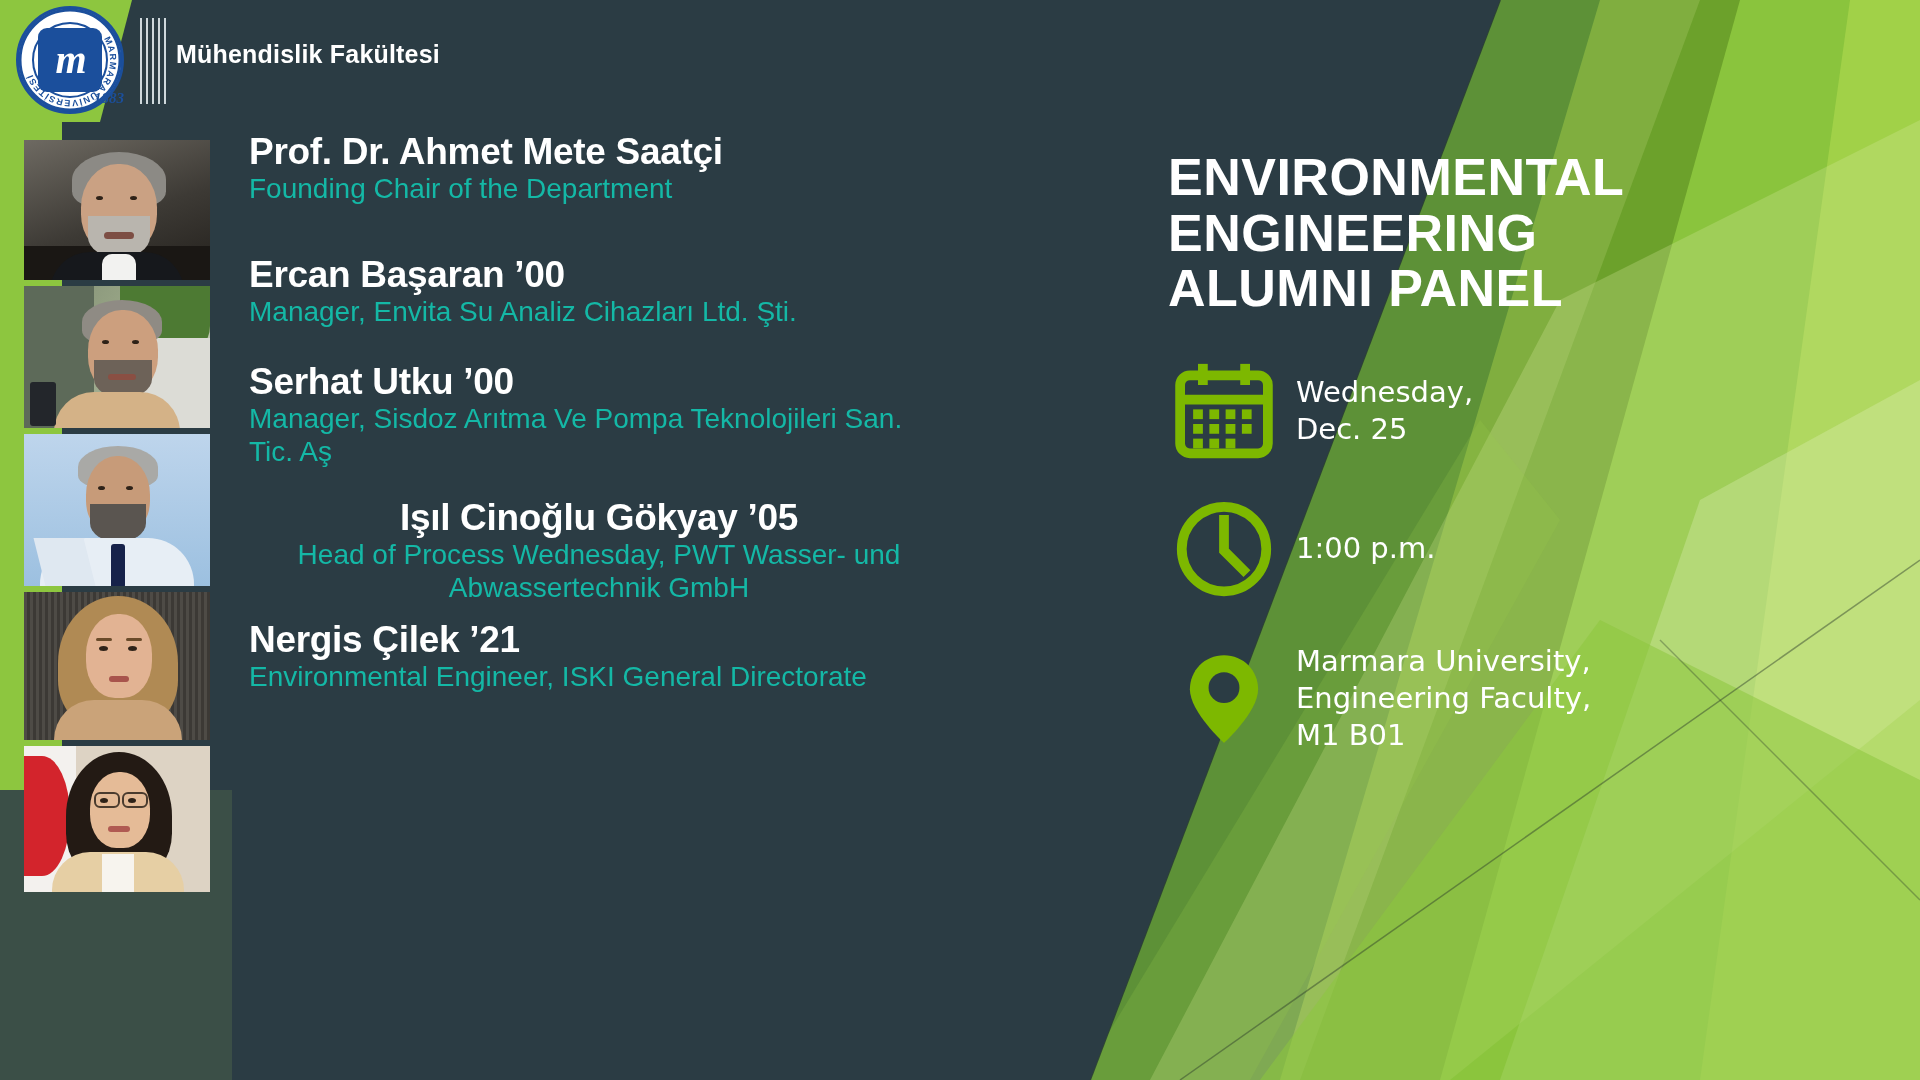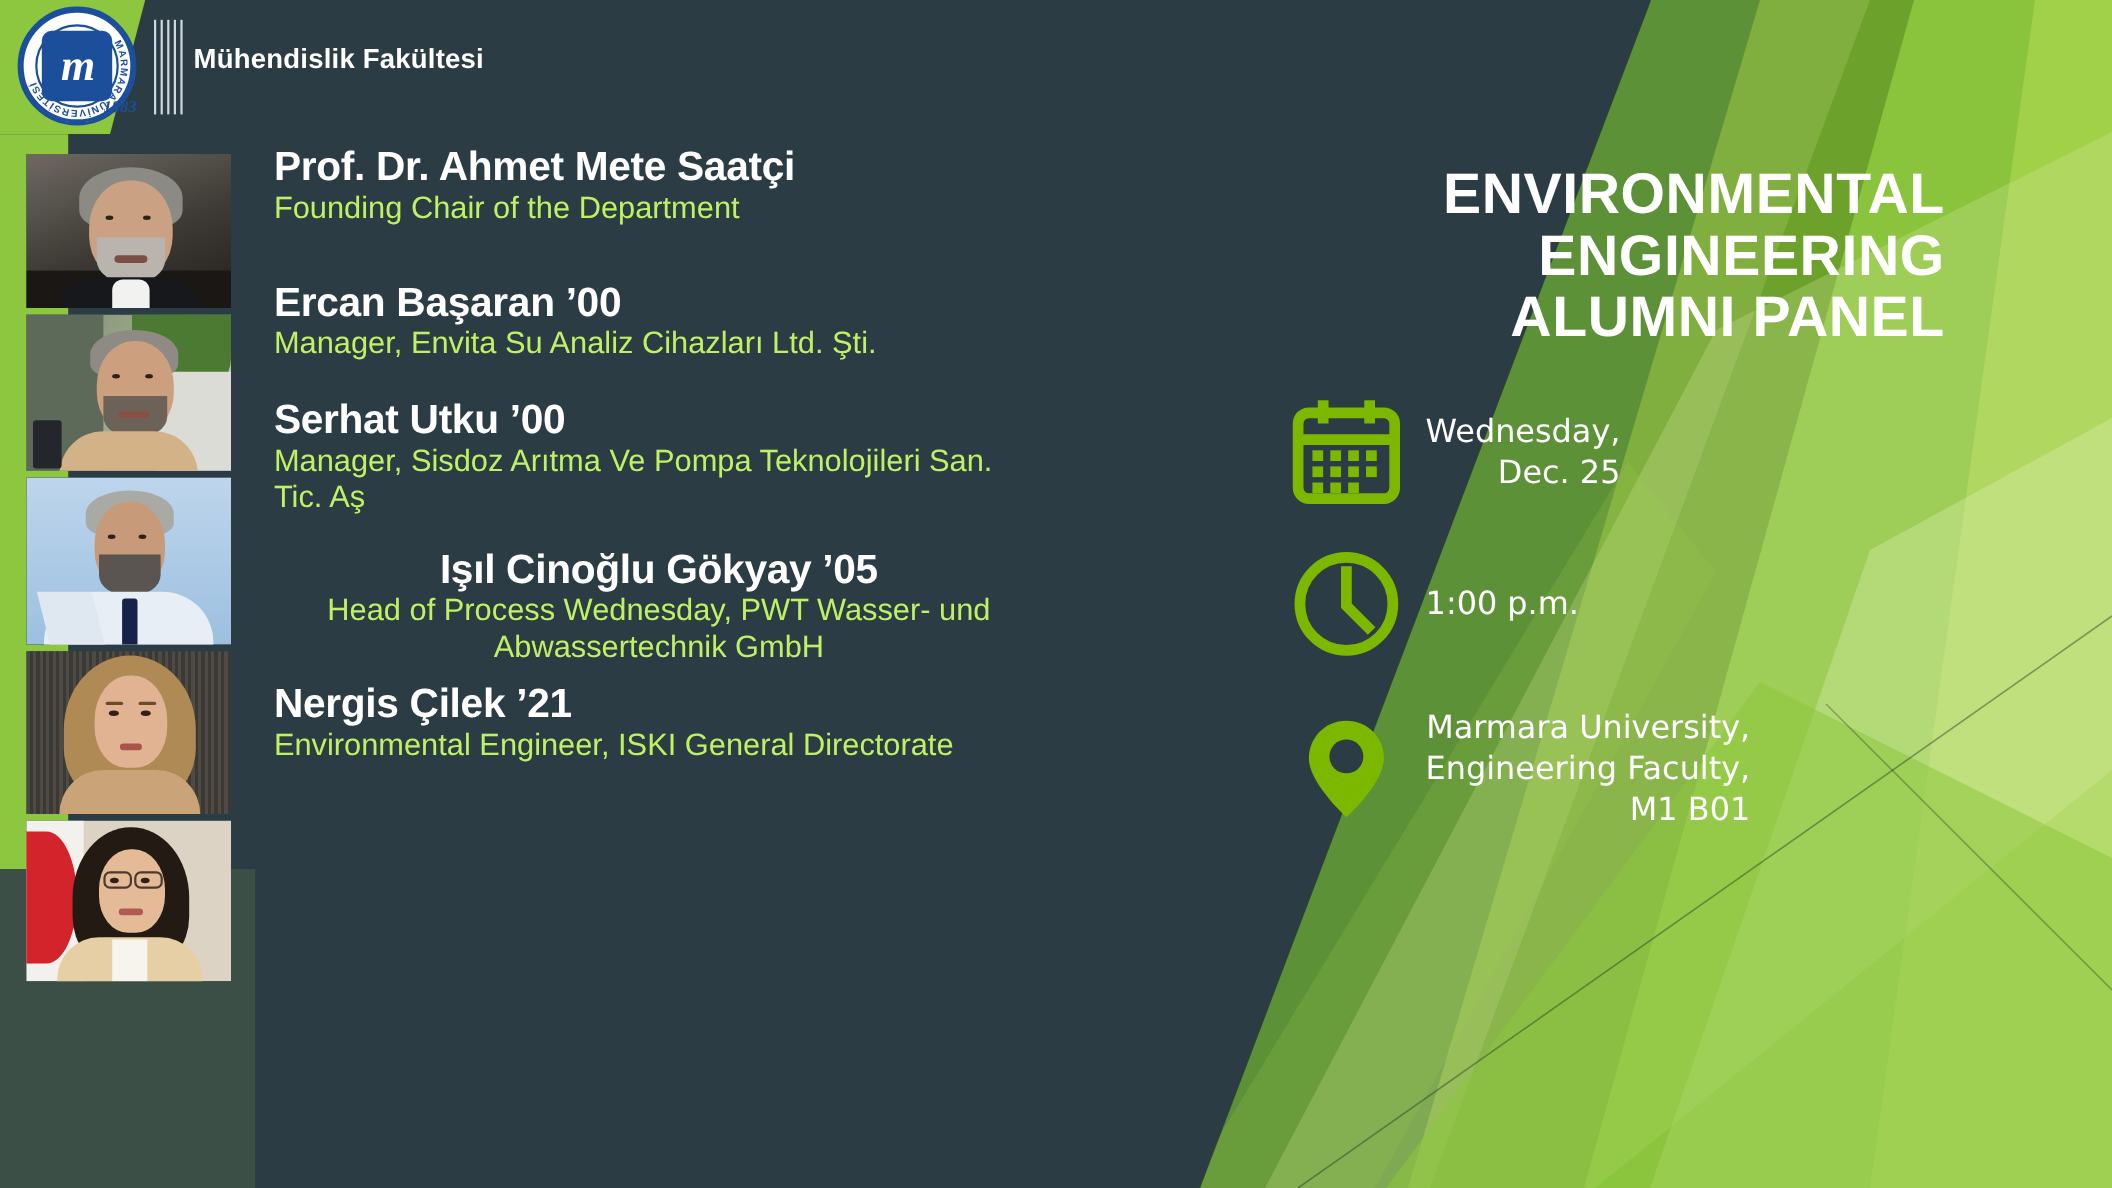--- a/index.html
+++ b/index.html
@@ -91,29 +91,29 @@
   .pt .tie{ position:absolute; width:14px; border-radius:3px; background:#16224a; }
 
   
   .speakers{ position:absolute; left:249px; top:132px; width:700px; z-index:6; }
   .sp{ margin-bottom:2px; }
   .sp-name{
     color:#ffffff; font-weight:bold; letter-spacing:-.3px;
     font-size:37px; line-height:1.08; white-space:nowrap;
   }
   .sp-role{
-    color:#bef264; font-size:28px; line-height:1.18; font-weight:normal;
+    color:#14b8a6; font-size:28px; line-height:1.18; font-weight:normal;
   }
   .sp1{ margin-bottom:50px; }
   .sp2{ margin-bottom:34px; }
   .sp3{ margin-bottom:30px; }
   .sp4{ margin-bottom:16px;text-align:center; }
 
   
-  .right{ position:absolute; left:1168px; top:150px; width:600px; z-index:6;text-align:right; }
+  .right{ position:absolute; left:1168px; top:150px; width:600px; z-index:6; }
   .ev-title{
     color:#ffffff; font-weight:bold; font-size:52px; line-height:1.07;
     letter-spacing:.5px;
   }
   .meta{ margin-top:42px; }
   .meta-row{
     display:flex; align-items:center; gap:16px; margin-bottom:34px;
   }
   .meta-icon{ width:112px; flex:0 0 112px; display:flex; justify-content:center; }
   .meta-text{

